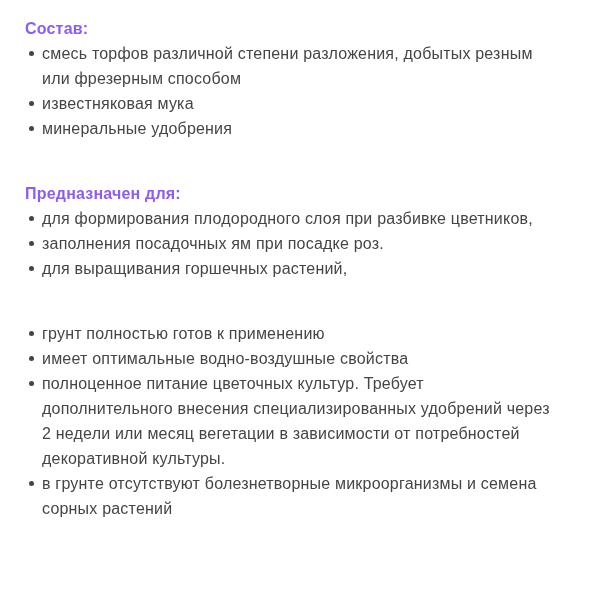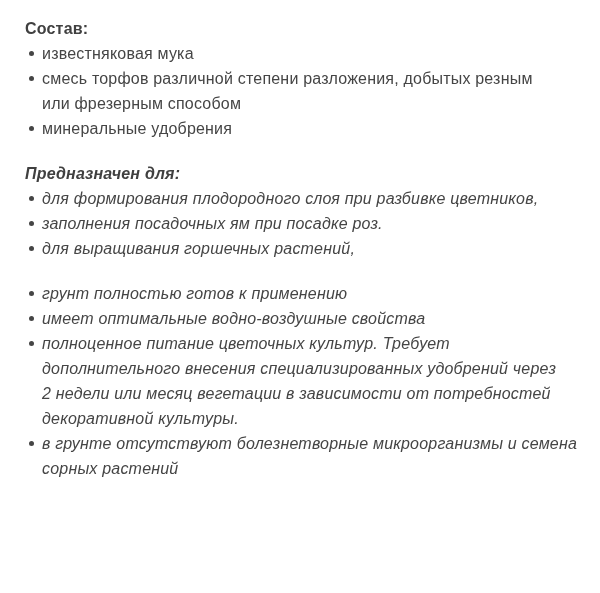--- a/index.html
+++ b/index.html
@@ -15,29 +15,28 @@
     font-size: 16px;
     line-height: 25px;
     color: #454545;
     letter-spacing: 0.2px;
   }
   .doc {
     padding: 16px 18px 0 25px;
     box-sizing: border-box;
   }
   .section + .section {
-    margin-top: 20px;
-    font-style: italic;
+    margin-top: 40px;
   }
   .section-heading {
     margin: 0;
     font-size: 16px;
     line-height: 25px;
     font-weight: 700;
-    color: #404040;
+    color: #8b5cf6;
     letter-spacing: 0.2px;
   }
   ul.bullet-list {
     margin: 0;
     padding: 0;
     list-style: none;
   }
   ul.bullet-list > li {
     position: relative;
     padding-left: 17px;
@@ -55,23 +54,23 @@
   }
 </style>
 </head>
 <body>
 
 <div class="doc">
 
   <section class="section">
     <h3 class="section-heading">Состав:</h3>
     <ul class="bullet-list">
-      <li>известняковая мука</li>
       <li>смесь торфов различной степени разложения, добытых резным
 или фрезерным способом</li>
+      <li>известняковая мука</li>
       <li>минеральные удобрения</li>
     </ul>
   </section>
 
   <section class="section">
     <h3 class="section-heading">Предназначен для:</h3>
     <ul class="bullet-list">
       <li>для формирования плодородного слоя при разбивке цветников,</li>
       <li>заполнения посадочных ям при посадке роз.</li>
       <li>для выращивания горшечных растений,</li>

